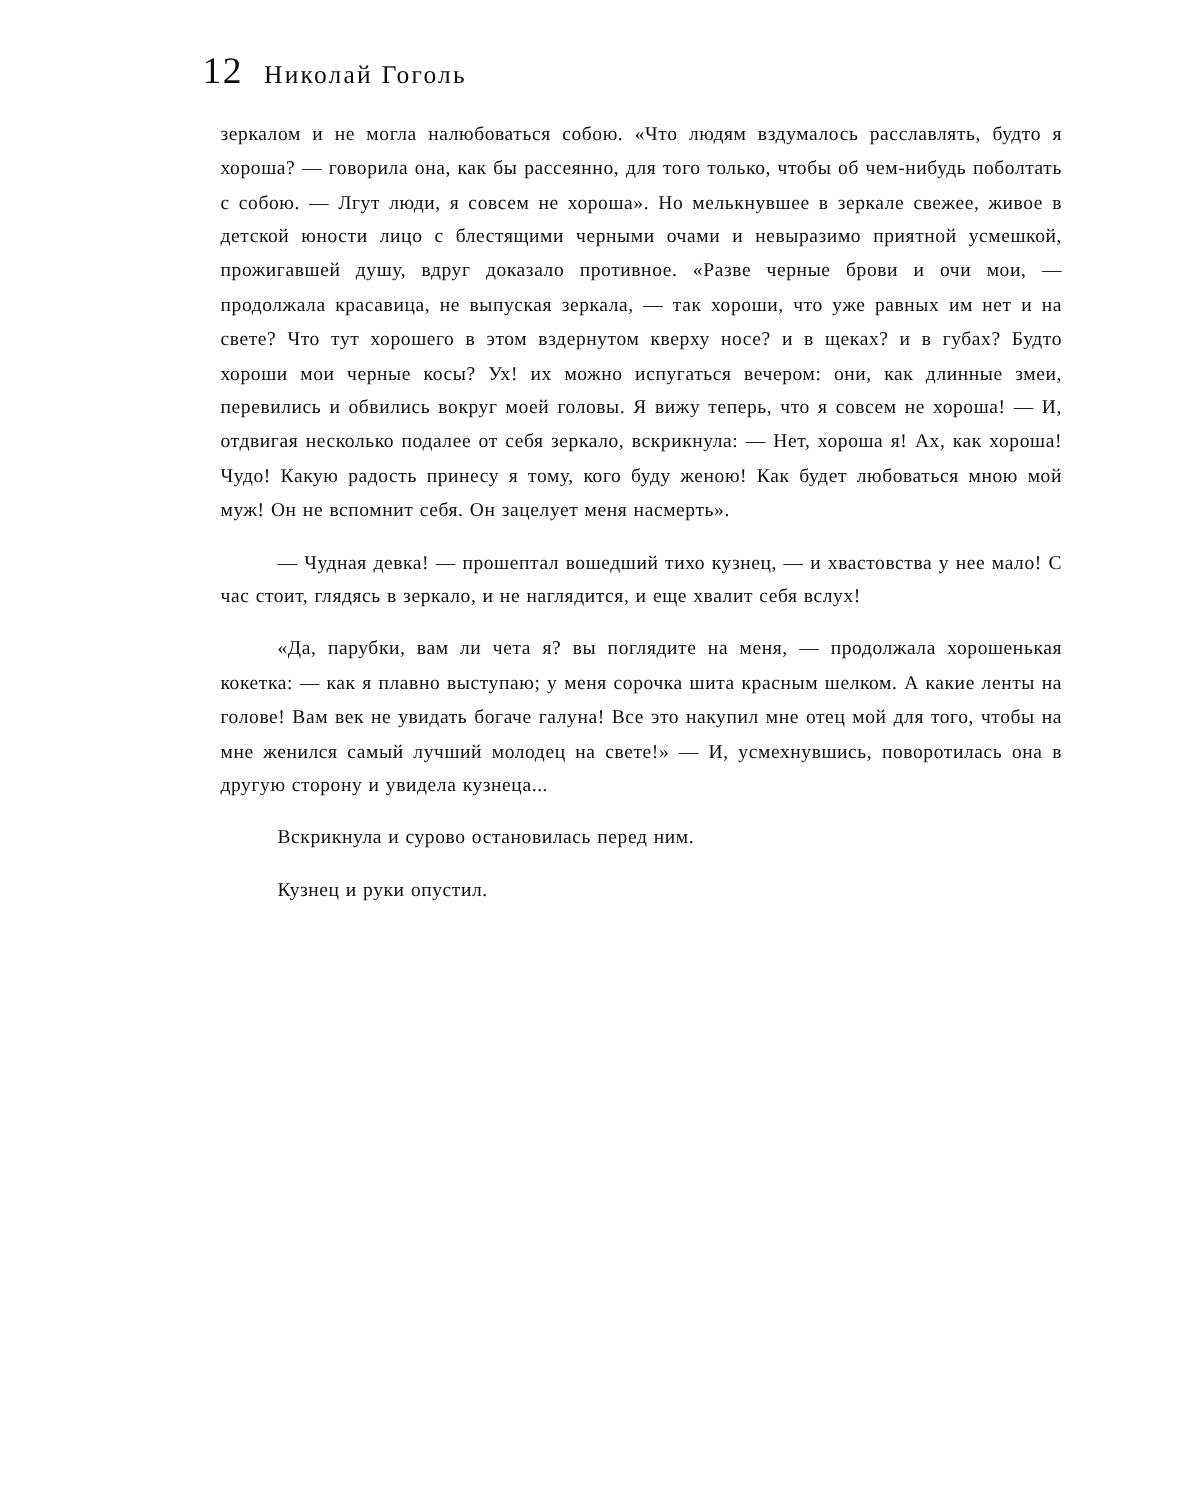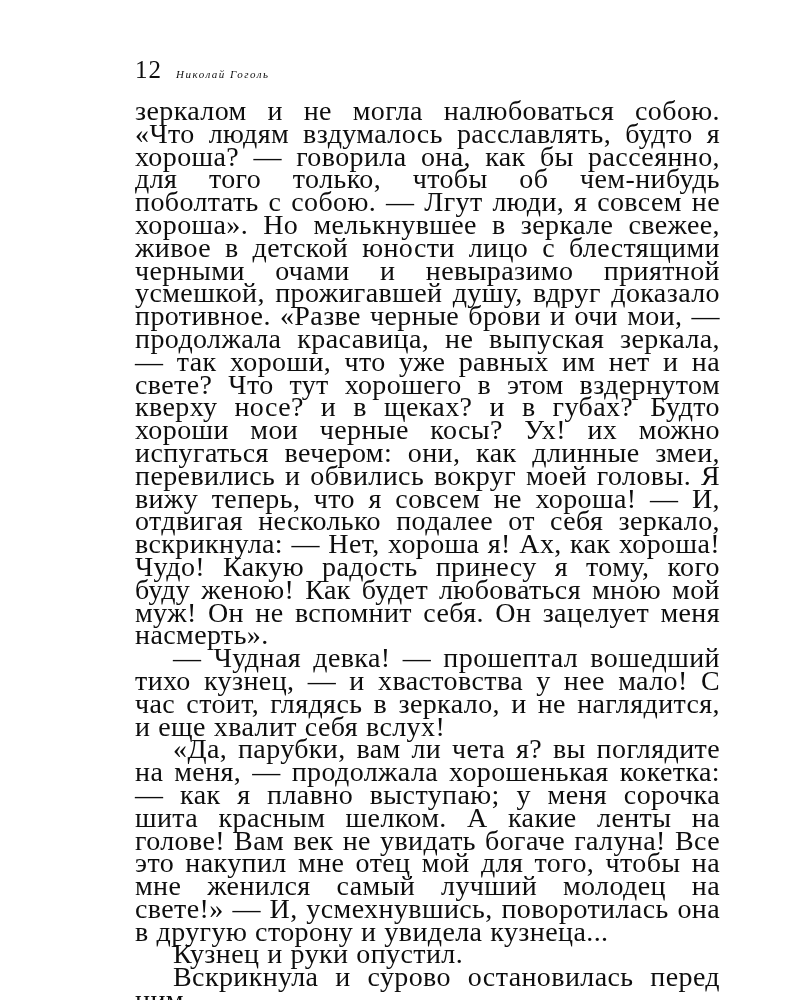--- a/index.html
+++ b/index.html
@@ -8,43 +8,42 @@
     height: 1000px;
     background: #ffffff;
     color: #0e0e0e;
     font-family: "Liberation Serif", "DejaVu Serif", serif;
     overflow: hidden;
   }
   .page {
     box-sizing: border-box;
     width: 800px;
     height: 1000px;
-    padding: 56px 80px 40px 135px;
+    padding: 34px 80px 40px 135px;
   }
   .running-head {
     display: flex;
     align-items: baseline;
     gap: 14px;
     margin-bottom: 16px;
   }
   .page-number {
     font-size: 25px;
     letter-spacing: 1px;
   }
   .running-title {
-    font-style: italic;
-    font-size: 11px;
+    font-size: 17px;
     letter-spacing: 1.5px;
   }
   .body-text {
     width: 585px;
   }
   .body-text p {
-    margin: 0;
-    font-size: 28px;
+    margin: 12px;
+    font-size: 13px;
     line-height: 22.8px;
     text-align: justify;
     letter-spacing: 0.4px;
     word-spacing: 0.5px;
   }
   .body-text p.indent {
     text-indent: 38px;
     font-family: Liberation Serif, serif;
   }
 </style>
@@ -55,17 +54,17 @@
 
   <div class="running-head">
     <span class="page-number">12</span>
     <span class="running-title">Николай  Гоголь</span>
   </div>
 
   <div class="body-text">
     <p>зеркалом и не могла налюбоваться собою. «Что людям вздумалось расславлять, будто я хороша? — говорила она, как бы рассеянно, для того только, чтобы об чем-нибудь поболтать с собою. — Лгут люди, я совсем не хороша». Но мелькнувшее в зеркале свежее, живое в детской юности лицо с блестящими черными очами и невыразимо приятной усмешкой, прожигавшей душу, вдруг доказало противное. «Разве черные брови и очи мои, — продолжала красавица, не выпуская зеркала, — так хороши, что уже равных им нет и на свете? Что тут хорошего в этом вздернутом кверху носе? и в щеках? и в губах? Будто хороши мои черные косы? Ух! их можно испугаться вечером: они, как длинные змеи, перевились и обвились вокруг моей головы. Я вижу теперь, что я совсем не хороша! — И, отдвигая несколько подалее от себя зеркало, вскрикнула: — Нет, хороша я! Ах, как хороша! Чудо! Какую радость принесу я тому, кого буду женою! Как будет любоваться мною мой муж! Он не вспомнит себя. Он зацелует меня насмерть».</p>
     <p class="indent">— Чудная девка! — прошептал вошедший тихо кузнец, — и хвастовства у нее мало! С час стоит, глядясь в зеркало, и не наглядится, и еще хвалит себя вслух!</p>
     <p class="indent">«Да, парубки, вам ли чета я? вы поглядите на меня, — продолжала хорошенькая кокетка: — как я плавно выступаю; у меня сорочка шита красным шелком. А какие ленты на голове! Вам век не увидать богаче галуна! Все это накупил мне отец мой для того, чтобы на мне женился самый лучший молодец на свете!» — И, усмехнувшись, поворотилась она в другую сторону и увидела кузнеца...</p>
+    <p class="indent">Вскрикнула и сурово остановилась перед ним.</p>
     <p class="indent">Кузнец и руки опустил.</p>
-    <p class="indent">Вскрикнула и сурово остановилась перед ним.</p>
   </div>
 
 </div>
 
 </body></html>

